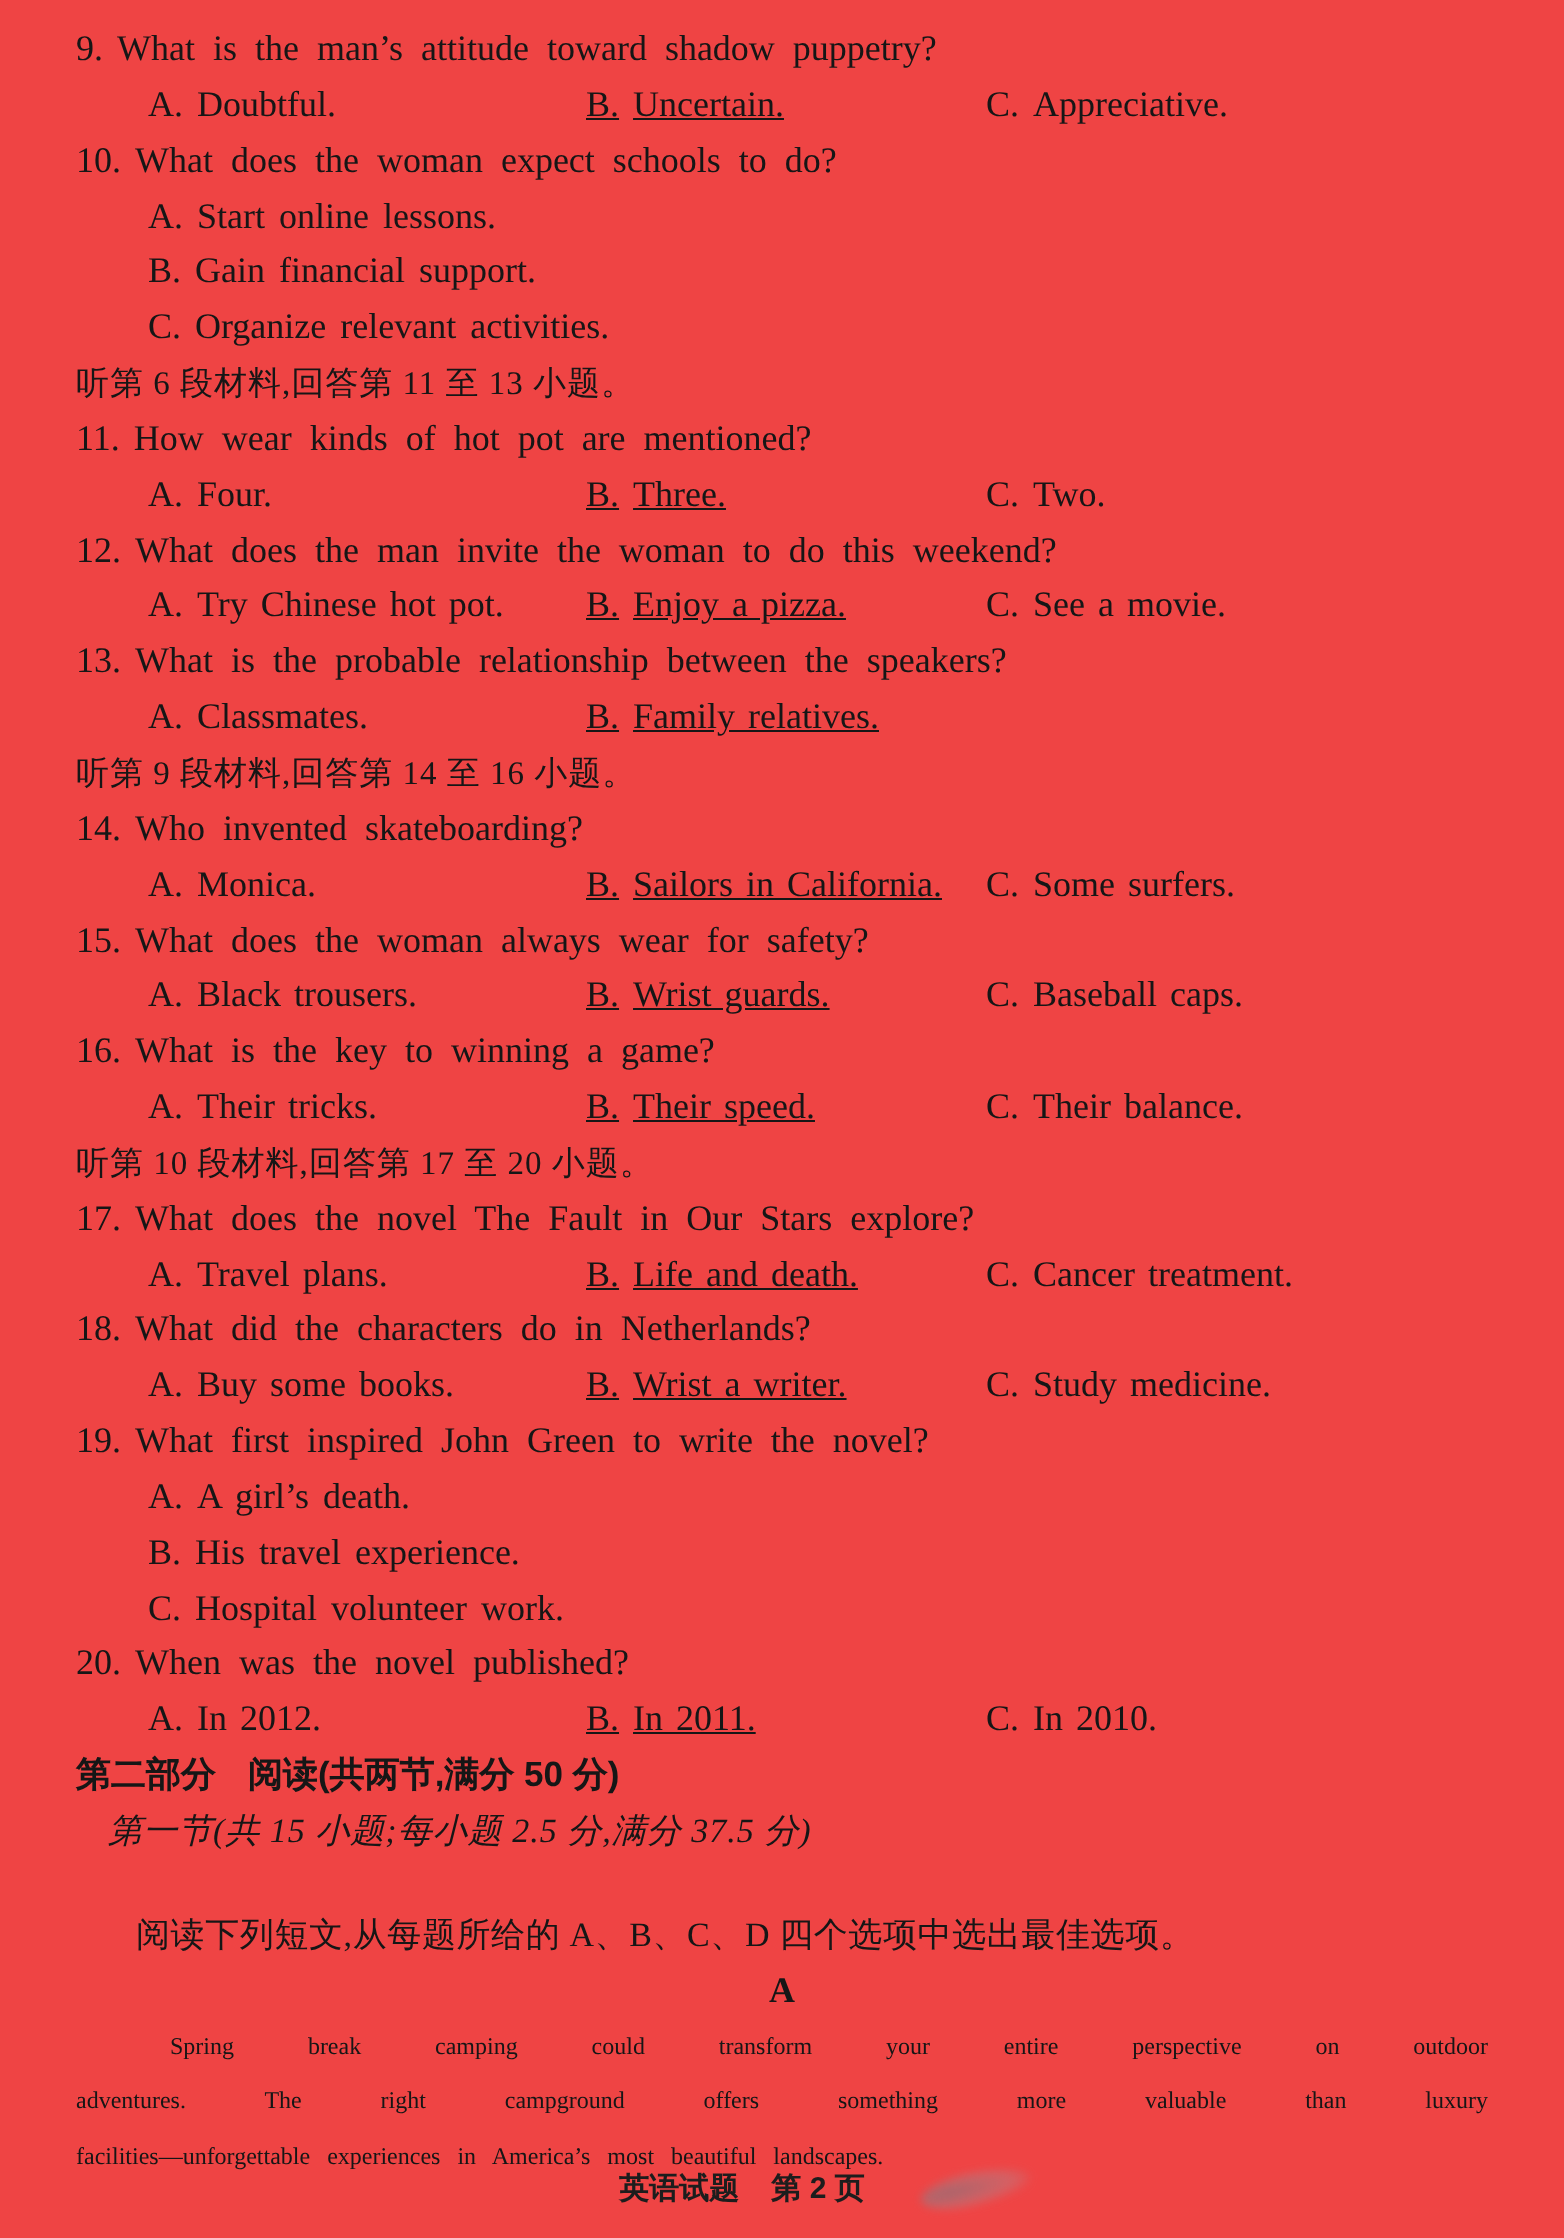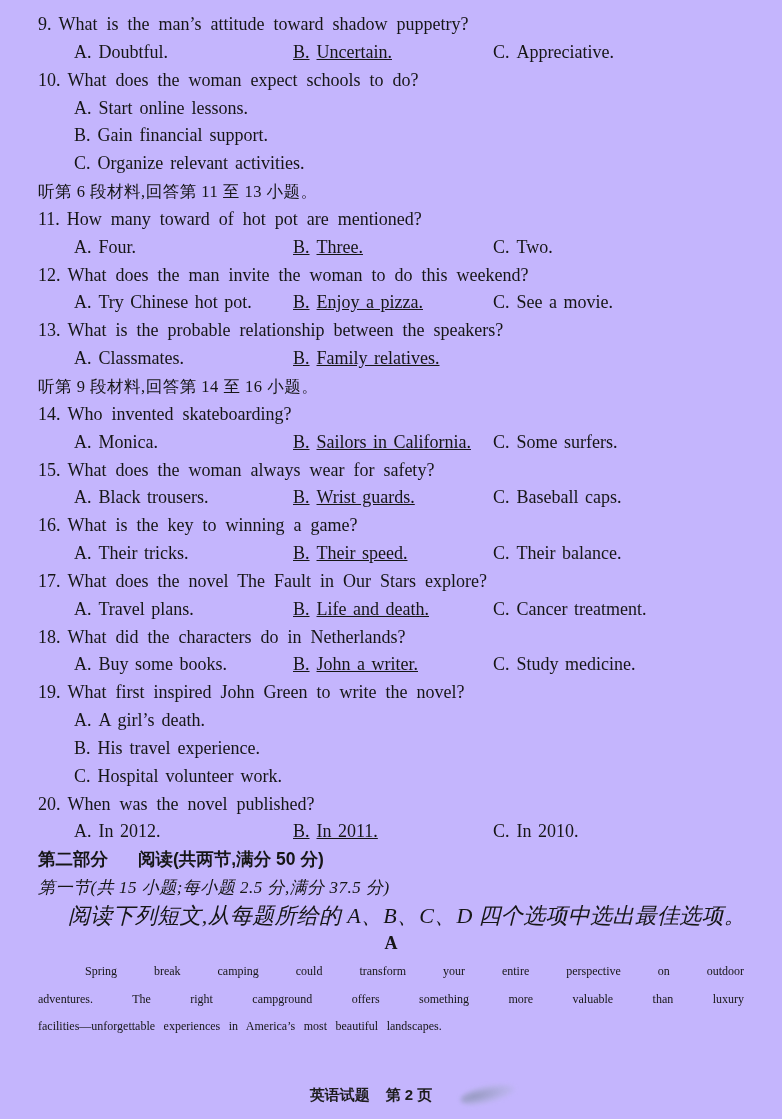--- a/index.html
+++ b/index.html
@@ -1,42 +1,42 @@
 <!DOCTYPE html>
 <html><head>
 <meta charset="utf-8">
 <style>
   html,body{margin:0;padding:0;background:#e8e8e8;}
   .page{
     position:relative;width:782px;height:1119px;margin:0 auto;
-    background:#c4b5fd;overflow:hidden;
+    background:#ef4444;overflow:hidden;
     font-family:"Liberation Serif","DejaVu Serif",serif;color:#161616;
     -webkit-font-smoothing:antialiased;
   }
   .content{position:absolute;left:38px;top:11px;width:706px;}
   .line{position:relative;height:27.85px;line-height:27.85px;font-size:18px;white-space:nowrap;}
   
   .q{word-spacing:4.5px;}
   .qnum{margin-right:7px;}
   
   .opts .opt{position:absolute;top:0;word-spacing:2px;text-align:center;}
   .col-a{left:36px;}
   .col-b{left:255px;text-decoration:underline;}
   .col-c{left:455px;}
   .optlabel{margin-right:7px;}
   
   .optline{padding-left:36px;word-spacing:2.5px;}
   
   .note{font-size:16.5px;letter-spacing:0.5px;}
   
   .part{font-family:"Liberation Sans","DejaVu Sans",sans-serif;font-weight:bold;font-size:17.5px;}
-  .part .ptitle{margin-left:30px;}
+  .part .ptitle{margin-left:16px;}
   
-  .kai{font-style:italic;font-size:17px;letter-spacing:0.5px;}
-  .instr{font-style:italic;font-size:22px;padding-left:30px;letter-spacing:0.3px;}
+  .kai{font-style:italic;font-size:17px;letter-spacing:0.5px;margin-left:16px;}
+  .instr{font-size:17px;padding-left:30px;letter-spacing:0.3px;margin-top:24px;}
   
   .center{text-align:center;font-weight:bold;font-size:18px;}
   
   .pline{
     white-space:normal;font-size:12px;word-spacing:4px;
     text-align:justify;text-align-last:justify;overflow:hidden;
   }
   .pline.first{text-indent:47px;}
   .pline.last{text-align-last:left;word-spacing:5.5px;}
   
@@ -63,21 +63,21 @@
       <div class="line opts">
         <span class="opt col-a"><span class="optlabel">A.</span><span class="opttext">Doubtful.</span></span>
         <span class="opt col-b"><span class="optlabel">B.</span><span class="opttext">Uncertain.</span></span>
         <span class="opt col-c"><span class="optlabel">C.</span><span class="opttext">Appreciative.</span></span>
       </div>
       <div class="line q"><span class="qnum">10.</span><span class="qtext">What does the woman expect schools to do?</span></div>
       <div class="line optline"><span class="optlabel">A.</span><span class="opttext">Start online lessons.</span></div>
       <div class="line optline"><span class="optlabel">B.</span><span class="opttext">Gain financial support.</span></div>
       <div class="line optline"><span class="optlabel">C.</span><span class="opttext">Organize relevant activities.</span></div>
       <div class="line note">听第 6 段材料,回答第 11 至 13 小题。</div>
-      <div class="line q"><span class="qnum">11.</span><span class="qtext">How many toward of hot pot are mentioned?</span></div>
+      <div class="line q"><span class="qnum">11.</span><span class="qtext">How wear kinds of hot pot are mentioned?</span></div>
       <div class="line opts">
         <span class="opt col-a"><span class="optlabel">A.</span><span class="opttext">Four.</span></span>
         <span class="opt col-b"><span class="optlabel">B.</span><span class="opttext">Three.</span></span>
         <span class="opt col-c"><span class="optlabel">C.</span><span class="opttext">Two.</span></span>
       </div>
       <div class="line q"><span class="qnum">12.</span><span class="qtext">What does the man invite the woman to do this weekend?</span></div>
       <div class="line opts">
         <span class="opt col-a"><span class="optlabel">A.</span><span class="opttext">Try Chinese hot pot.</span></span>
         <span class="opt col-b"><span class="optlabel">B.</span><span class="opttext">Enjoy a pizza.</span></span>
         <span class="opt col-c"><span class="optlabel">C.</span><span class="opttext">See a movie.</span></span>
@@ -99,30 +99,31 @@
         <span class="opt col-a"><span class="optlabel">A.</span><span class="opttext">Black trousers.</span></span>
         <span class="opt col-b"><span class="optlabel">B.</span><span class="opttext">Wrist guards.</span></span>
         <span class="opt col-c"><span class="optlabel">C.</span><span class="opttext">Baseball caps.</span></span>
       </div>
       <div class="line q"><span class="qnum">16.</span><span class="qtext">What is the key to winning a game?</span></div>
       <div class="line opts">
         <span class="opt col-a"><span class="optlabel">A.</span><span class="opttext">Their tricks.</span></span>
         <span class="opt col-b"><span class="optlabel">B.</span><span class="opttext">Their speed.</span></span>
         <span class="opt col-c"><span class="optlabel">C.</span><span class="opttext">Their balance.</span></span>
       </div>
+      <div class="line note">听第 10 段材料,回答第 17 至 20 小题。</div>
       <div class="line q"><span class="qnum">17.</span><span class="qtext">What does the novel The Fault in Our Stars explore?</span></div>
       <div class="line opts">
         <span class="opt col-a"><span class="optlabel">A.</span><span class="opttext">Travel plans.</span></span>
         <span class="opt col-b"><span class="optlabel">B.</span><span class="opttext">Life and death.</span></span>
         <span class="opt col-c"><span class="optlabel">C.</span><span class="opttext">Cancer treatment.</span></span>
       </div>
       <div class="line q"><span class="qnum">18.</span><span class="qtext">What did the characters do in Netherlands?</span></div>
       <div class="line opts">
         <span class="opt col-a"><span class="optlabel">A.</span><span class="opttext">Buy some books.</span></span>
-        <span class="opt col-b"><span class="optlabel">B.</span><span class="opttext">John a writer.</span></span>
+        <span class="opt col-b"><span class="optlabel">B.</span><span class="opttext">Wrist a writer.</span></span>
         <span class="opt col-c"><span class="optlabel">C.</span><span class="opttext">Study medicine.</span></span>
       </div>
       <div class="line q"><span class="qnum">19.</span><span class="qtext">What first inspired John Green to write the novel?</span></div>
       <div class="line optline"><span class="optlabel">A.</span><span class="opttext">A girl’s death.</span></div>
       <div class="line optline"><span class="optlabel">B.</span><span class="opttext">His travel experience.</span></div>
       <div class="line optline"><span class="optlabel">C.</span><span class="opttext">Hospital volunteer work.</span></div>
       <div class="line q"><span class="qnum">20.</span><span class="qtext">When was the novel published?</span></div>
       <div class="line opts">
         <span class="opt col-a"><span class="optlabel">A.</span><span class="opttext">In 2012.</span></span>
         <span class="opt col-b"><span class="optlabel">B.</span><span class="opttext">In 2011.</span></span>

